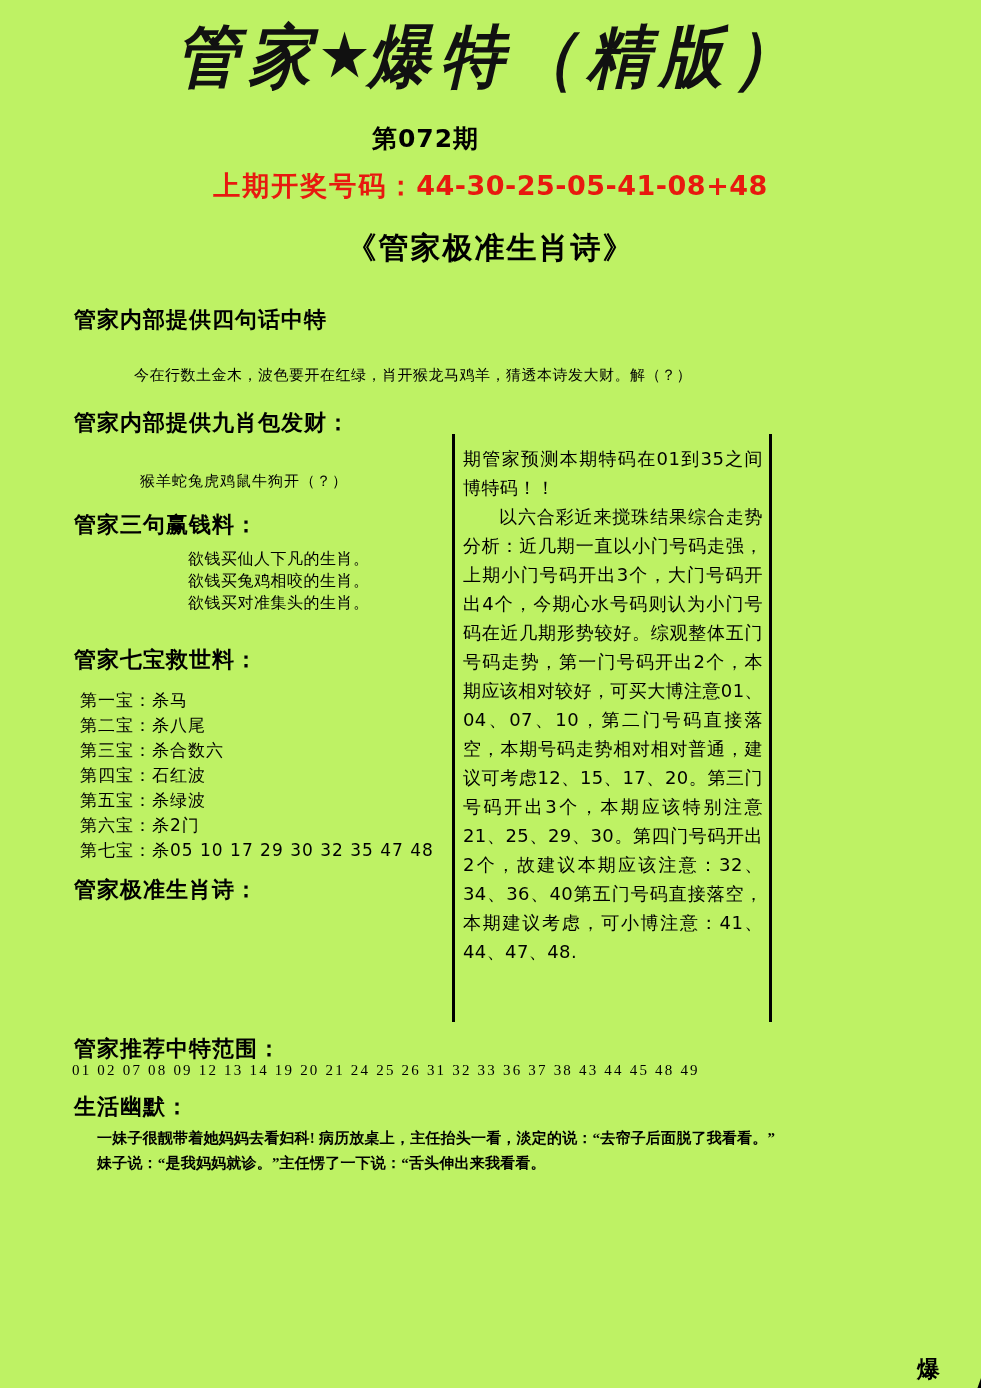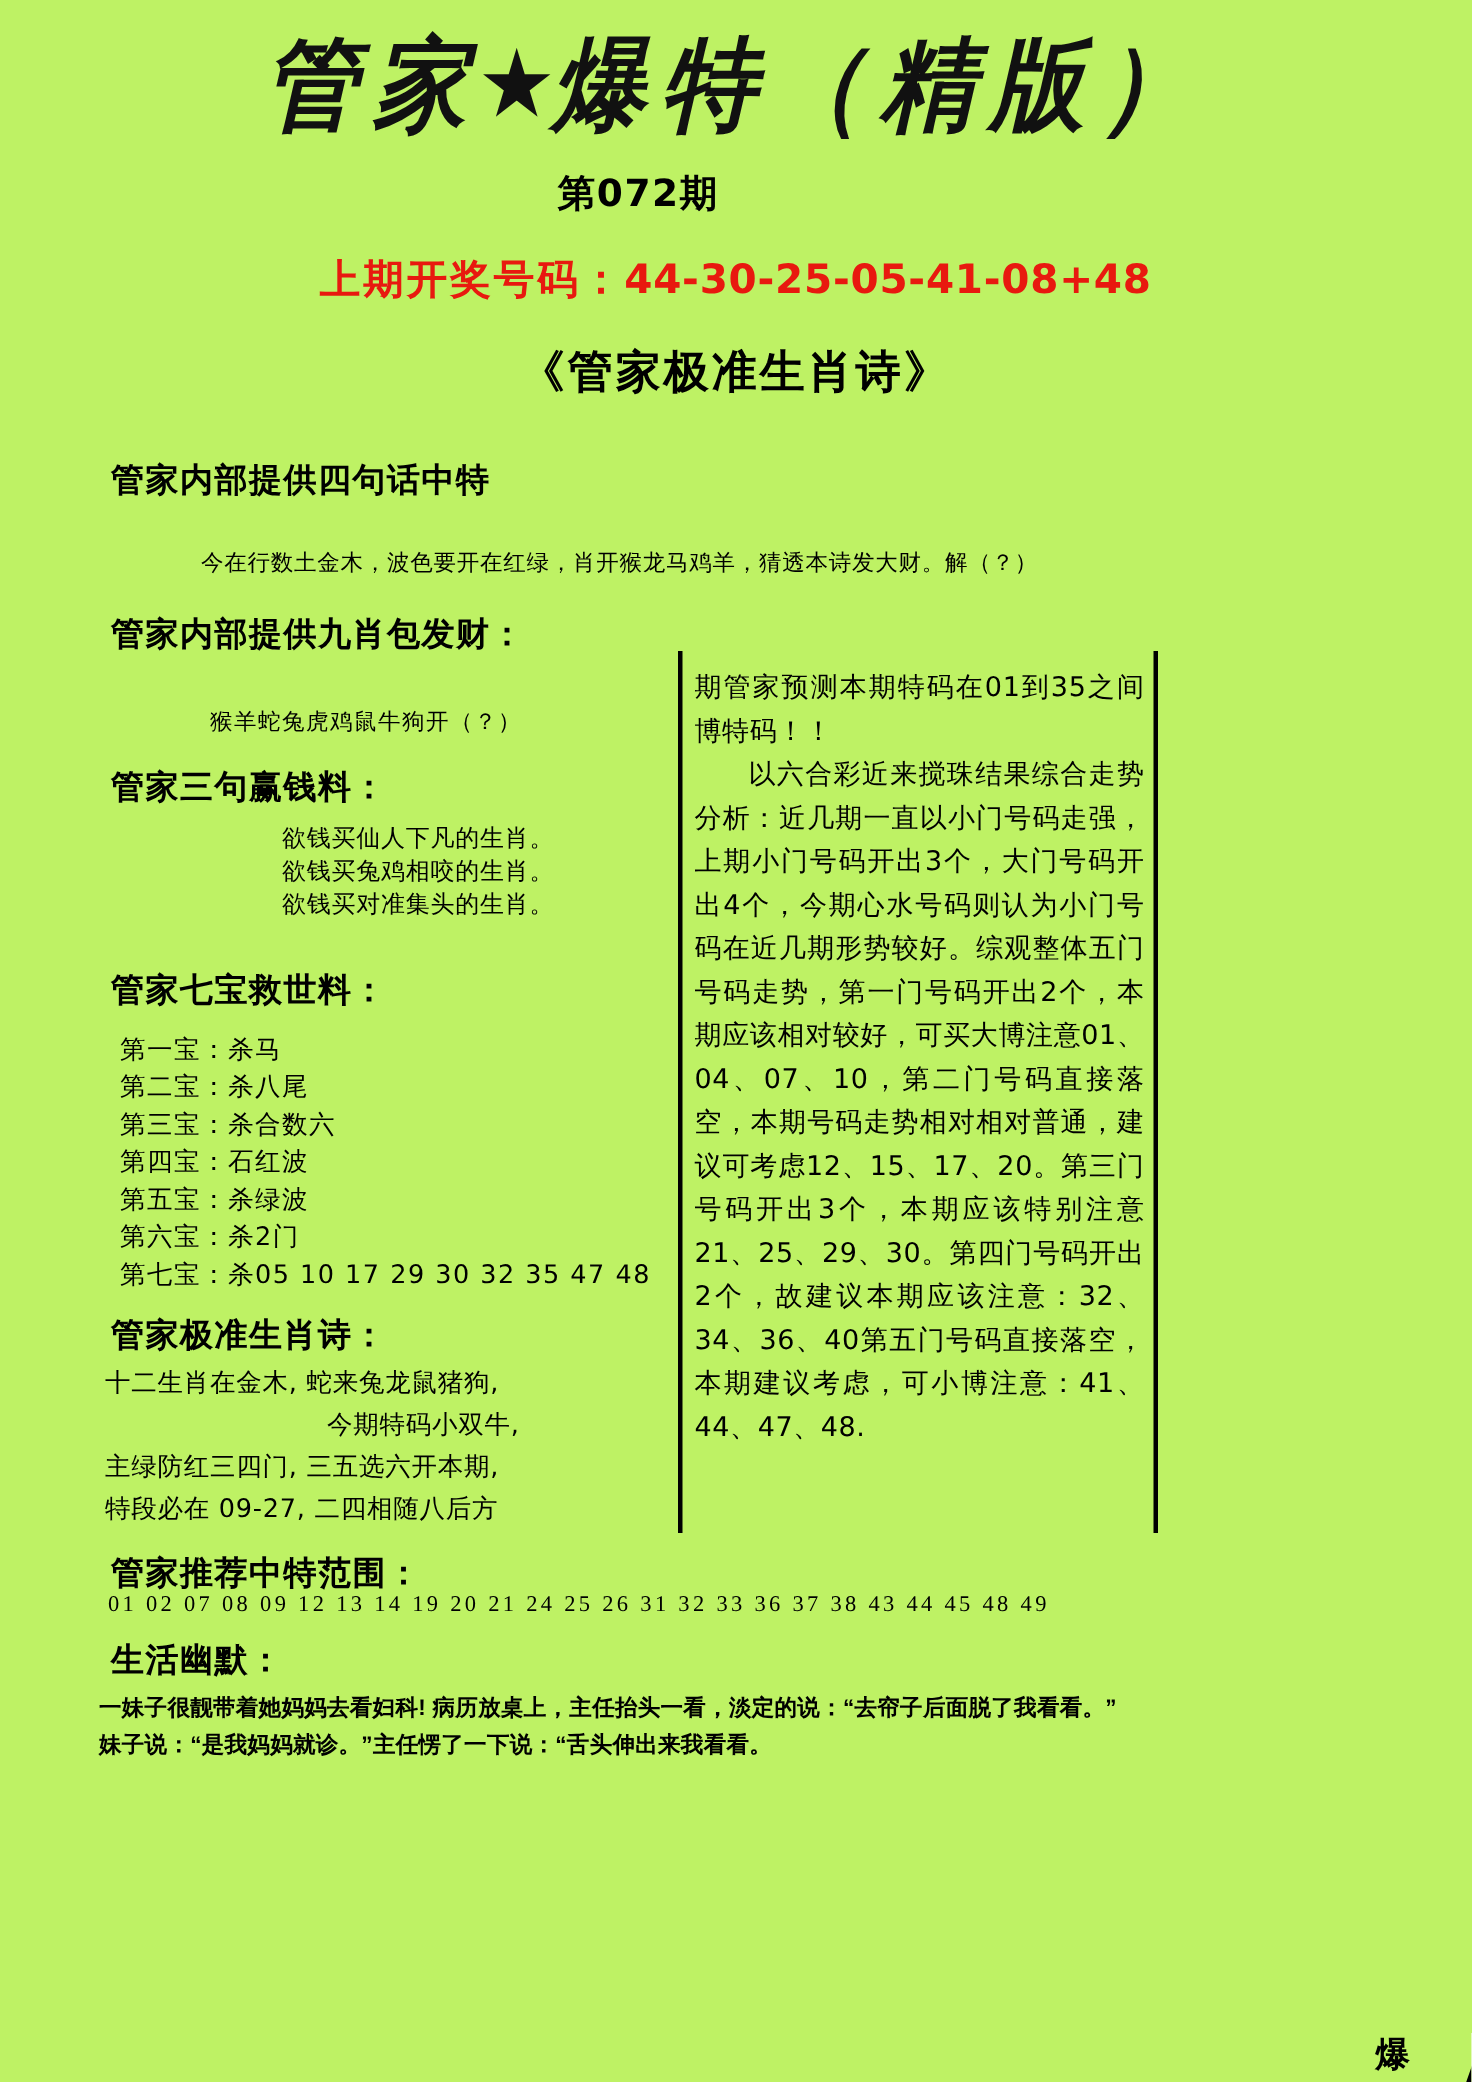--- a/index.html
+++ b/index.html
@@ -41,21 +41,21 @@
   .masthead-title .star-glyph {
     font-style: normal;
     font-size: 52px;
     letter-spacing: 0;
     vertical-align: 4px;
   }
 
   .issue-line {
     position: absolute;
     left: 0;
-    top: 112px;
+    top: 122px;
     width: 851px;
     text-align: center;
     font-family: "DejaVu Sans", sans-serif;
     font-weight: bold;
     font-size: 25px;
     letter-spacing: 1px;
   }
 
   .draw-line {
     position: absolute;
@@ -146,26 +146,27 @@
   .poem-row.indent { padding-left: 148px; }
 
   #range-nums .range-text {
     font-family: Liberation Serif, serif;
     font-size: 15px;
     letter-spacing: 2.2px;
     white-space: nowrap;
   }
 
   #humor-list .humor-row {
-    font-family: Liberation Sans, sans-serif;
+    font-family: Liberation Serif, serif;
     font-weight: bold;
     font-size: 15px;
     line-height: 25px;
     white-space: nowrap;
     letter-spacing: 0.2px;
+    margin-left: 31px;
   }
 
   
   .panel {
     position: absolute;
     left: 452px;
     top: 434px;
     width: 320px;
     height: 588px;
     border-left: 3px solid #000;
@@ -238,26 +239,20 @@
     <div class="seven-row"><span class="sv-label">第一宝：</span><span class="sv-val">杀马</span></div>
     <div class="seven-row"><span class="sv-label">第二宝：</span><span class="sv-val">杀八尾</span></div>
     <div class="seven-row"><span class="sv-label">第三宝：</span><span class="sv-val">杀合数六</span></div>
     <div class="seven-row"><span class="sv-label">第四宝：</span><span class="sv-val">石红波</span></div>
     <div class="seven-row"><span class="sv-label">第五宝：</span><span class="sv-val">杀绿波</span></div>
     <div class="seven-row"><span class="sv-label">第六宝：</span><span class="sv-val">杀2门</span></div>
     <div class="seven-row"><span class="sv-label">第七宝：</span><span class="sv-val">杀05 10 17 29 30 32 35 47 48</span></div>
   </div>
 
   <div class="sec-head" id="head-poem">管家极准生肖诗：</div>
-  <div style="position:absolute" id="poem-list">
-    <div class="poem-row">十二生肖在金木, 蛇来兔龙鼠猪狗,</div>
-    <div class="poem-row indent">今期特码小双牛,</div>
-    <div class="poem-row">主绿防红三四门, 三五选六开本期,</div>
-    <div class="poem-row">特段必在 09-27, 二四相随八后方</div>
-  </div>
 
   <div class="sec-head" id="head-range">管家推荐中特范围：</div>
   <div style="position:absolute" id="range-nums">
     <div class="range-text">01 02 07 08 09 12 13 14 19 20 21 24 25 26 31 32 33 36 37 38 43 44 45 48 49</div>
   </div>
 
   <div class="sec-head" id="head-humor">生活幽默：</div>
   <div style="position:absolute" id="humor-list">
     <div class="humor-row">一妹子很靓带着她妈妈去看妇科! 病历放桌上，主任抬头一看，淡定的说：“去帘子后面脱了我看看。”</div>
     <div class="humor-row">妹子说：“是我妈妈就诊。”主任愣了一下说：“舌头伸出来我看看。</div>

